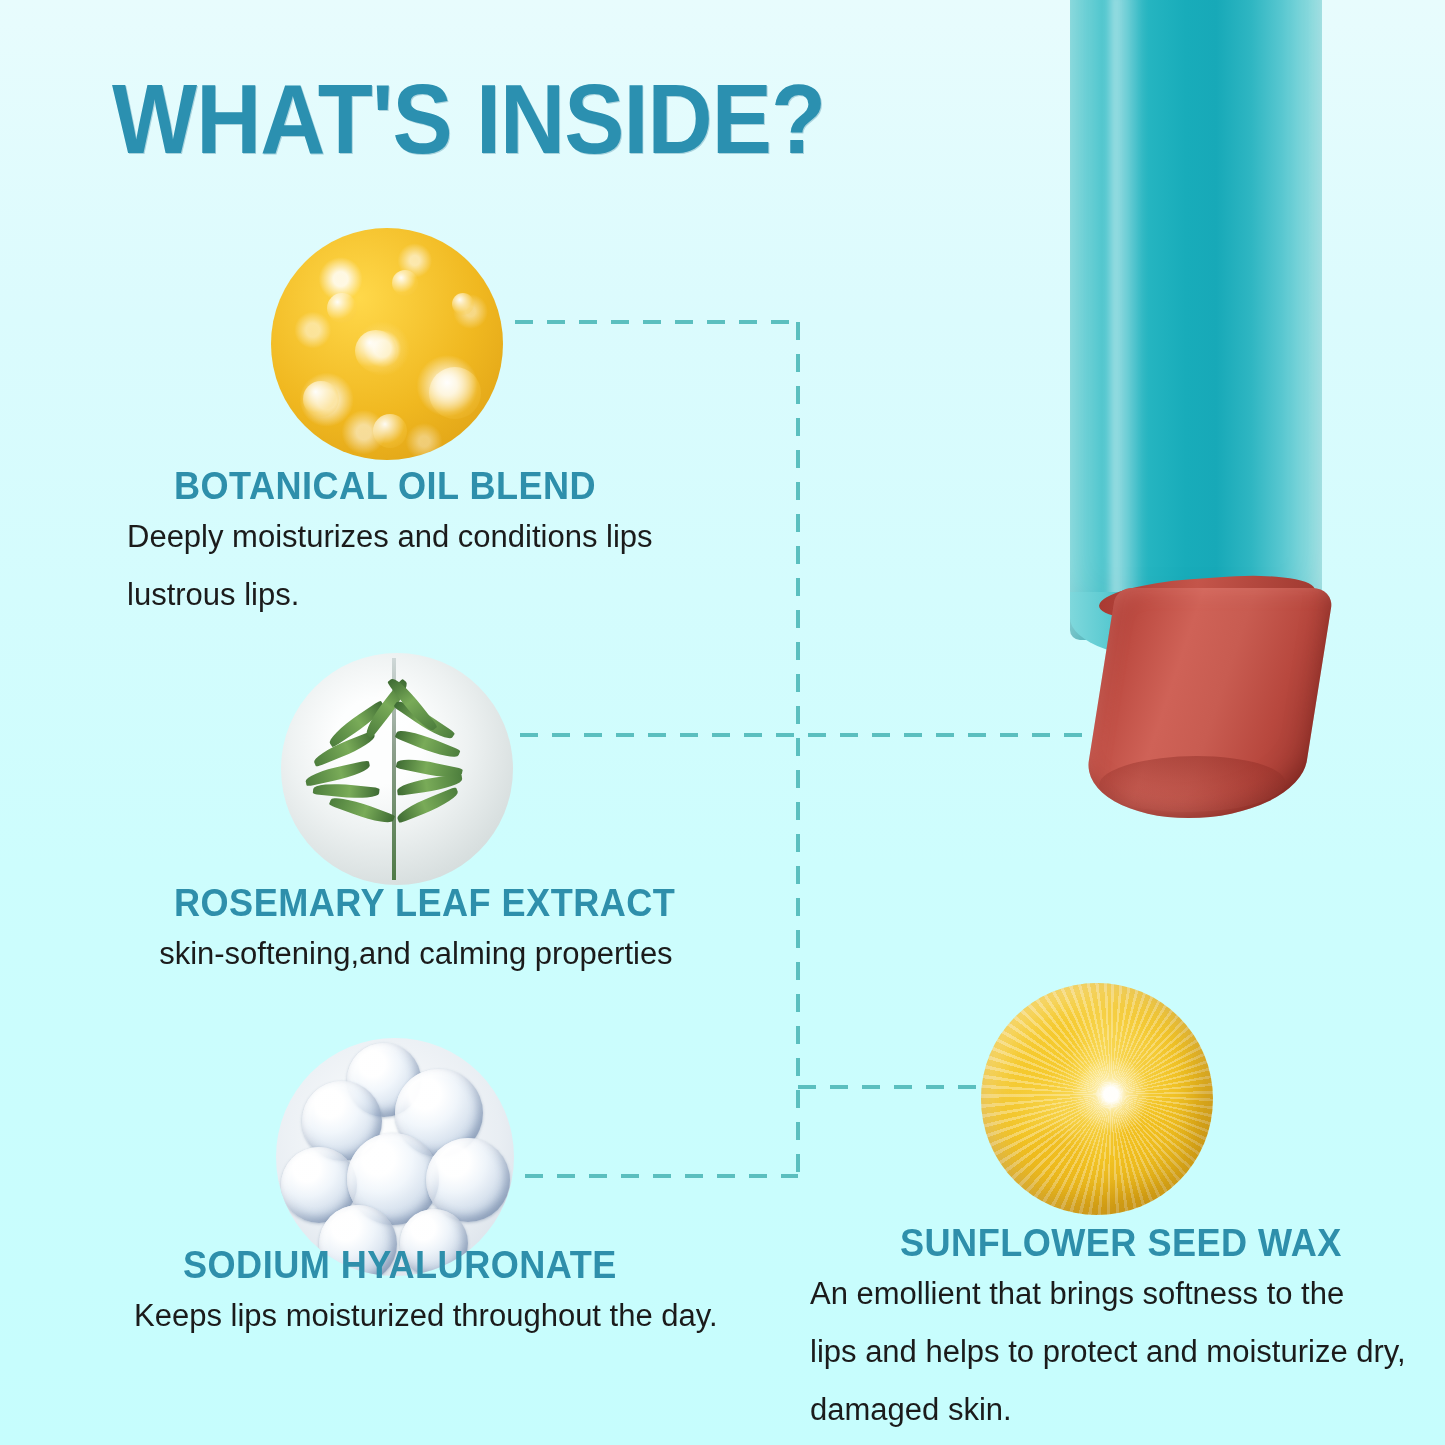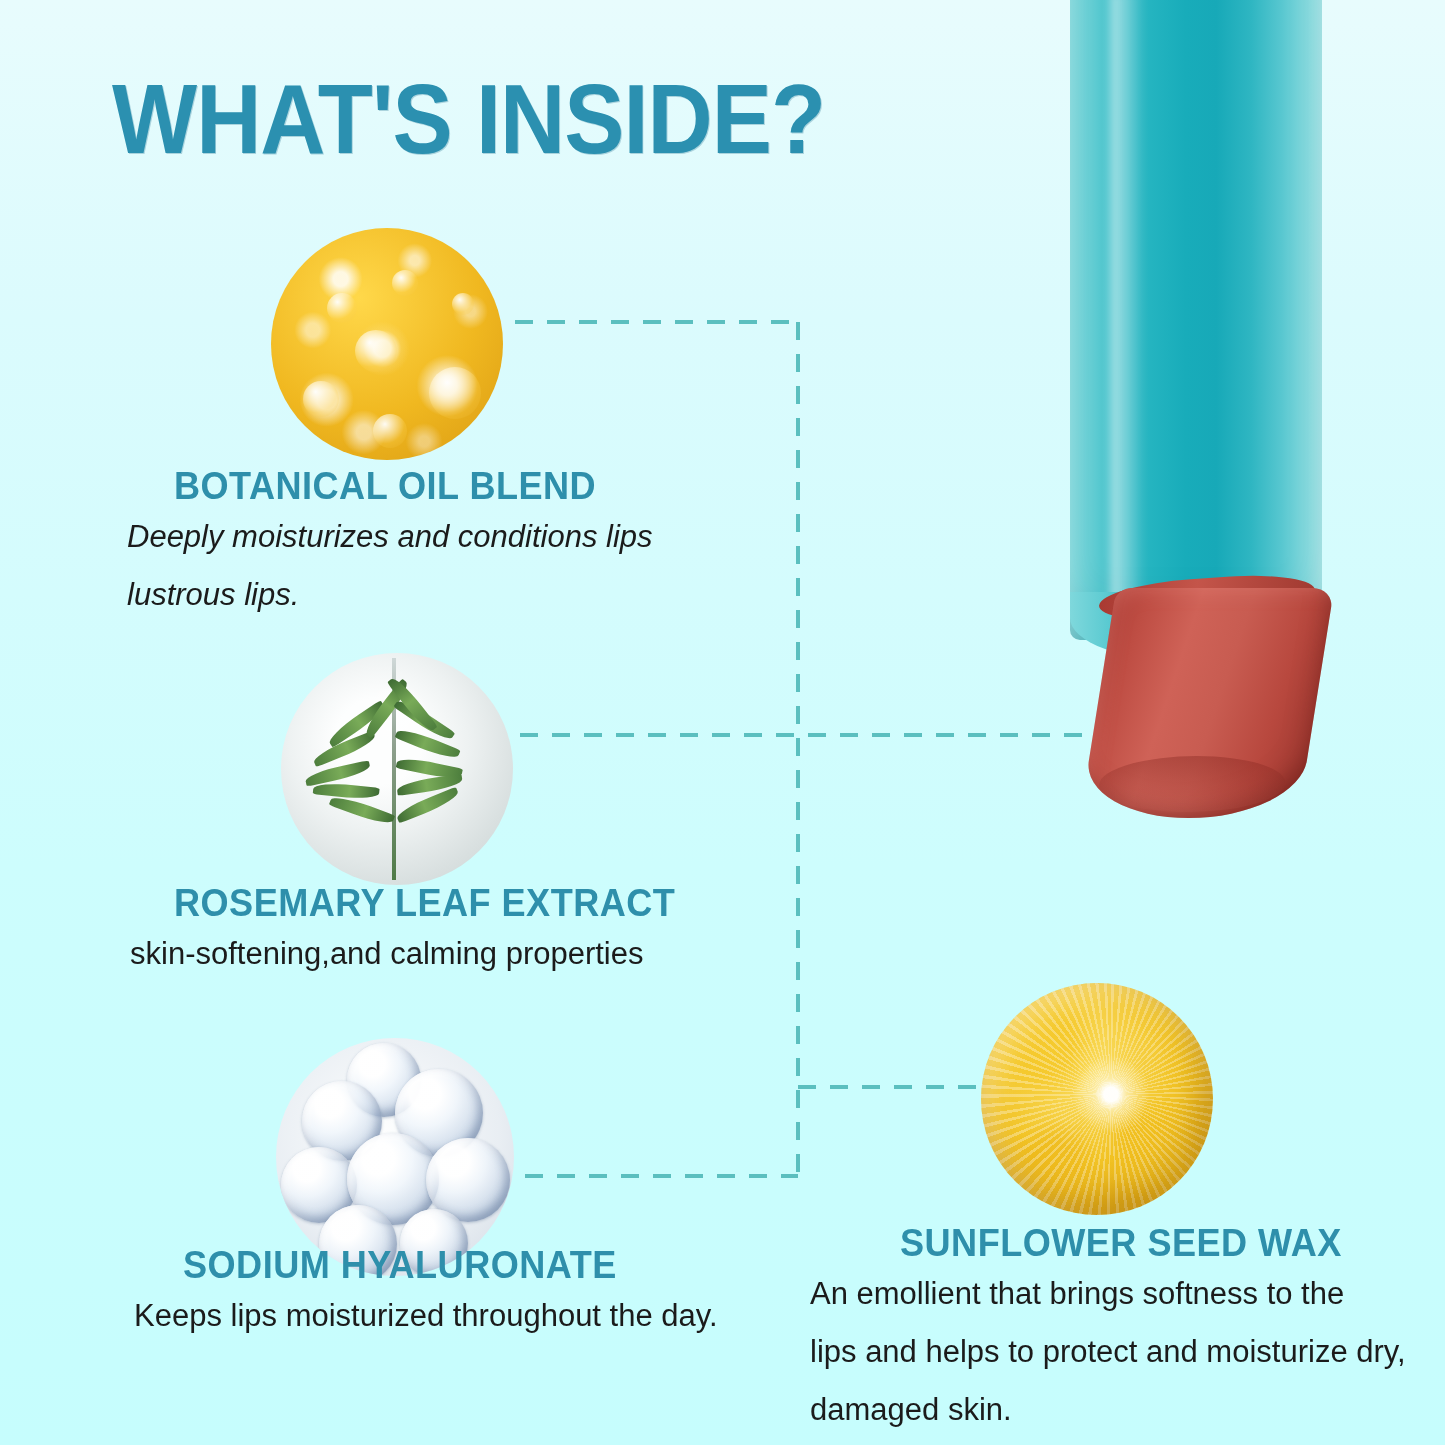--- a/index.html
+++ b/index.html
@@ -122,22 +122,22 @@
     box-shadow:inset -12px -14px 30px rgba(150,100,0,.35),
                inset 10px 10px 26px rgba(255,255,255,.35);}
 
   
   .blk{position:absolute;}
   .h{color:#2e8fab;font-weight:bold;font-size:38px;letter-spacing:.5px;
      white-space:nowrap;transform:scaleX(.95);transform-origin:left center;}
   .p{color:#1b1b1b;font-size:31px;line-height:58px;white-space:nowrap;}
 
   #t-oil{left:146px;top:465px;}
-  #t-oil .p{margin-left:-47px;font-style:italic;}
-  #t-rose{left:146px;top:882px;}
+  #t-oil .p{margin-left:-47px;}
+  #t-rose{left:146px;top:882px;text-align:center;}
   #t-rose .p{margin-left:-44px;}
   #t-bub{left:155px;top:1244px;}
   #t-bub .p{margin-left:-49px;}
   #t-sun{left:872px;top:1222px;}
   #t-sun .p{margin-left:-90px;}
 </style>
 </head>
 <body>
 
 <div class="stage">

